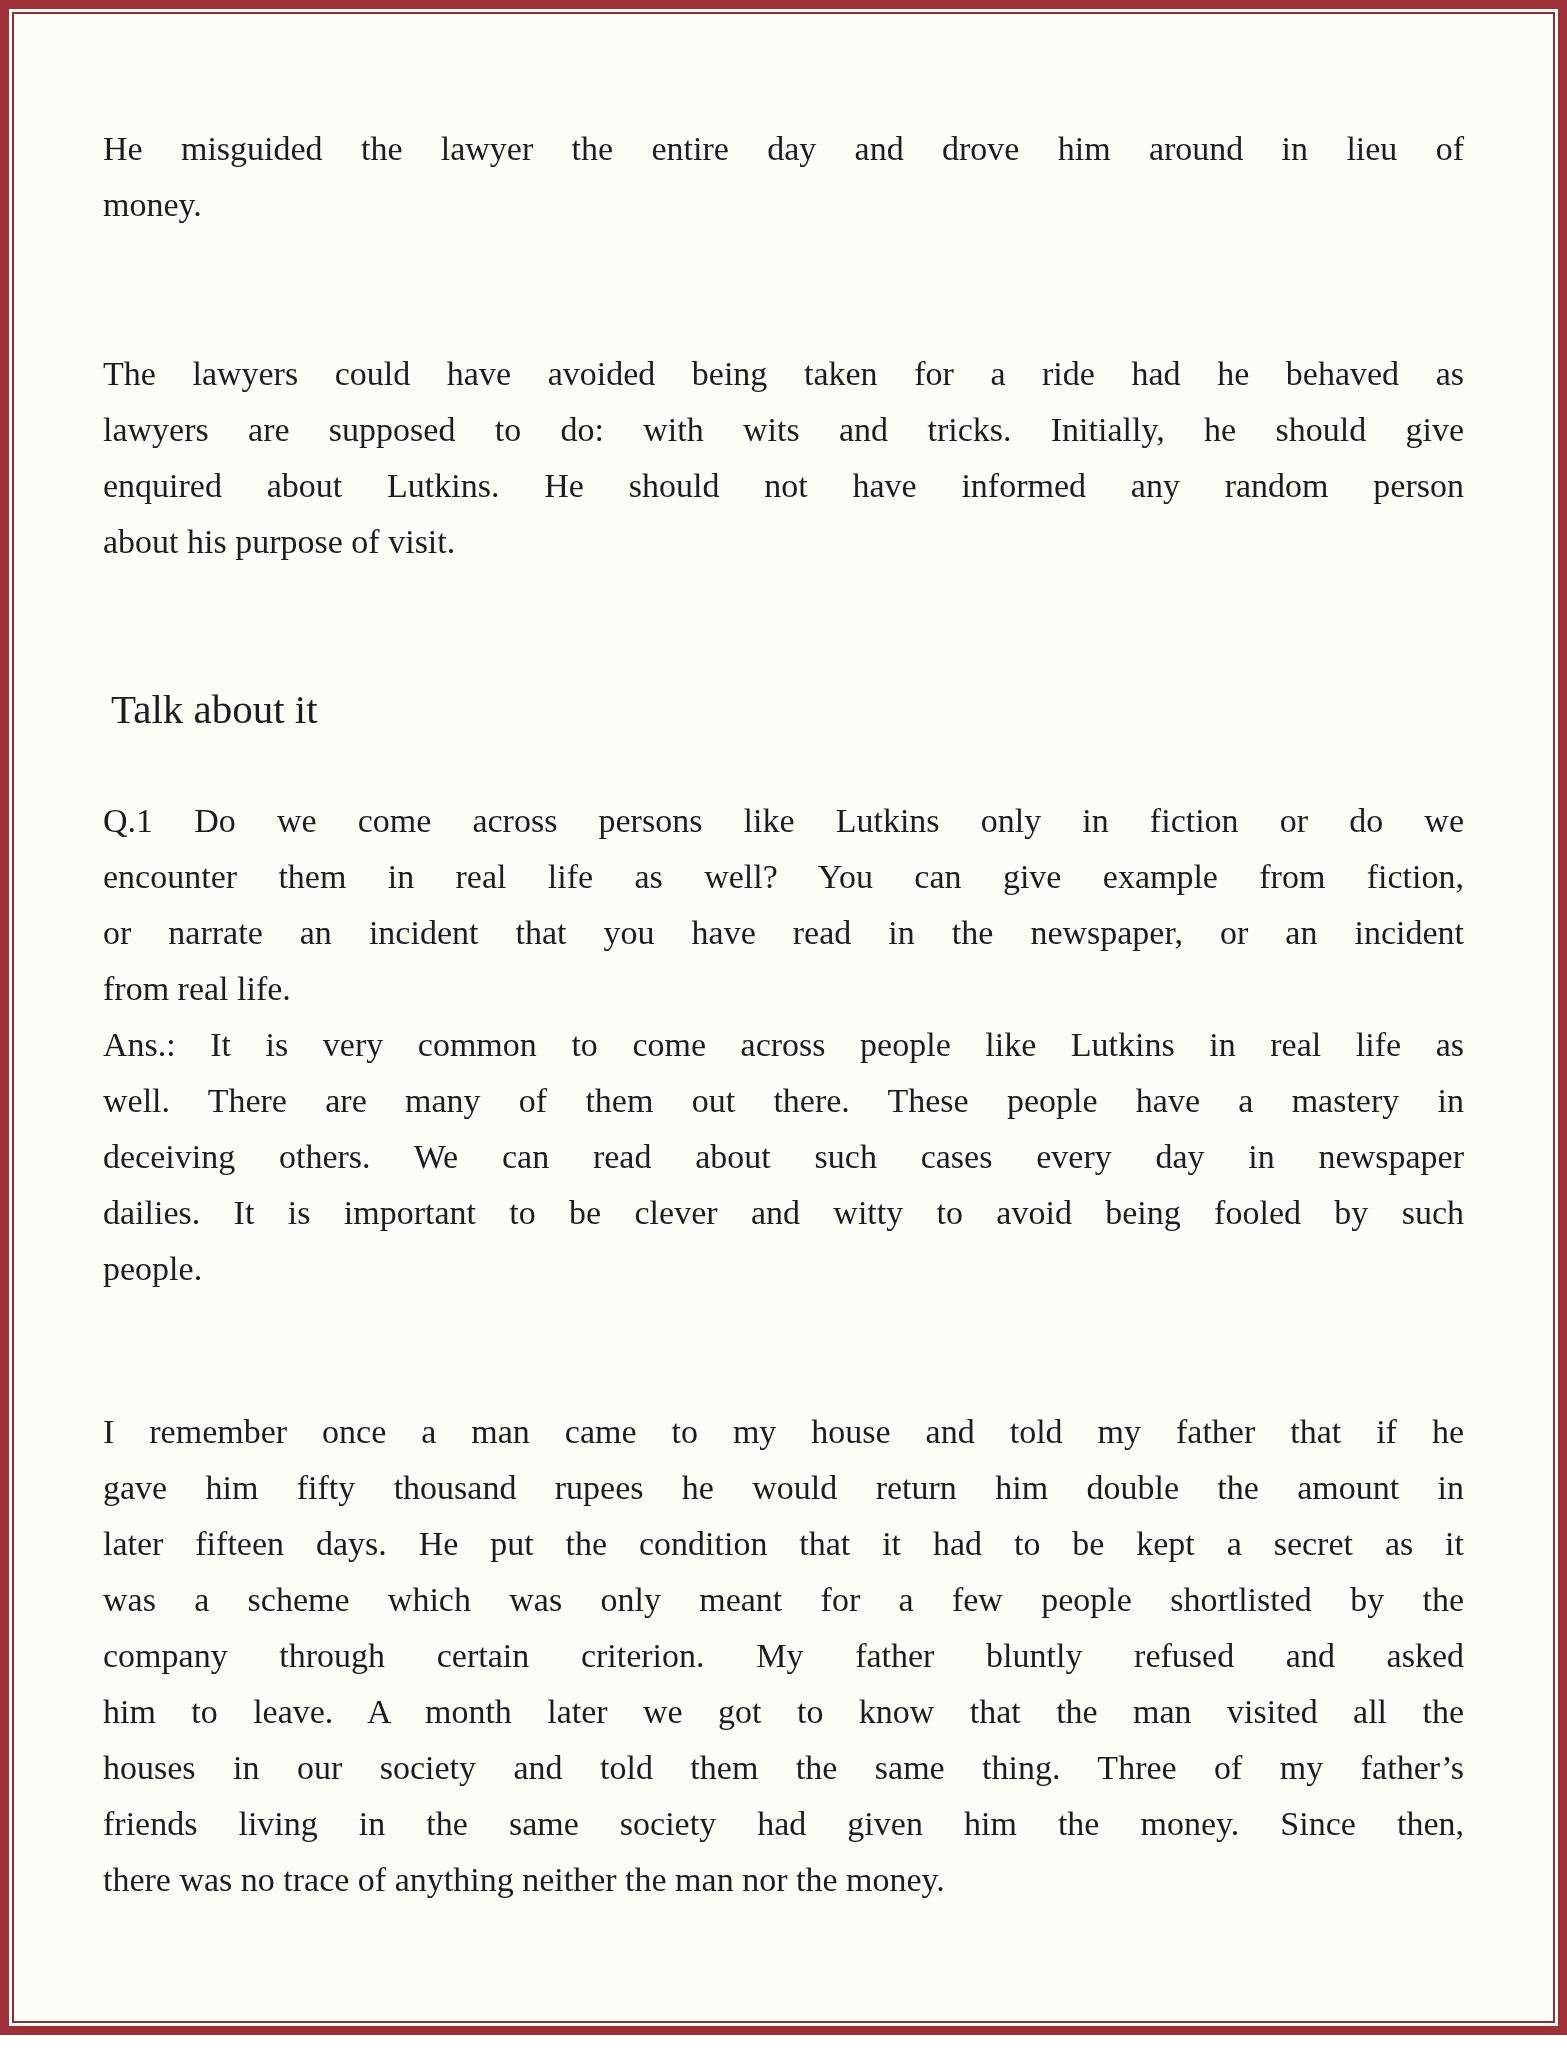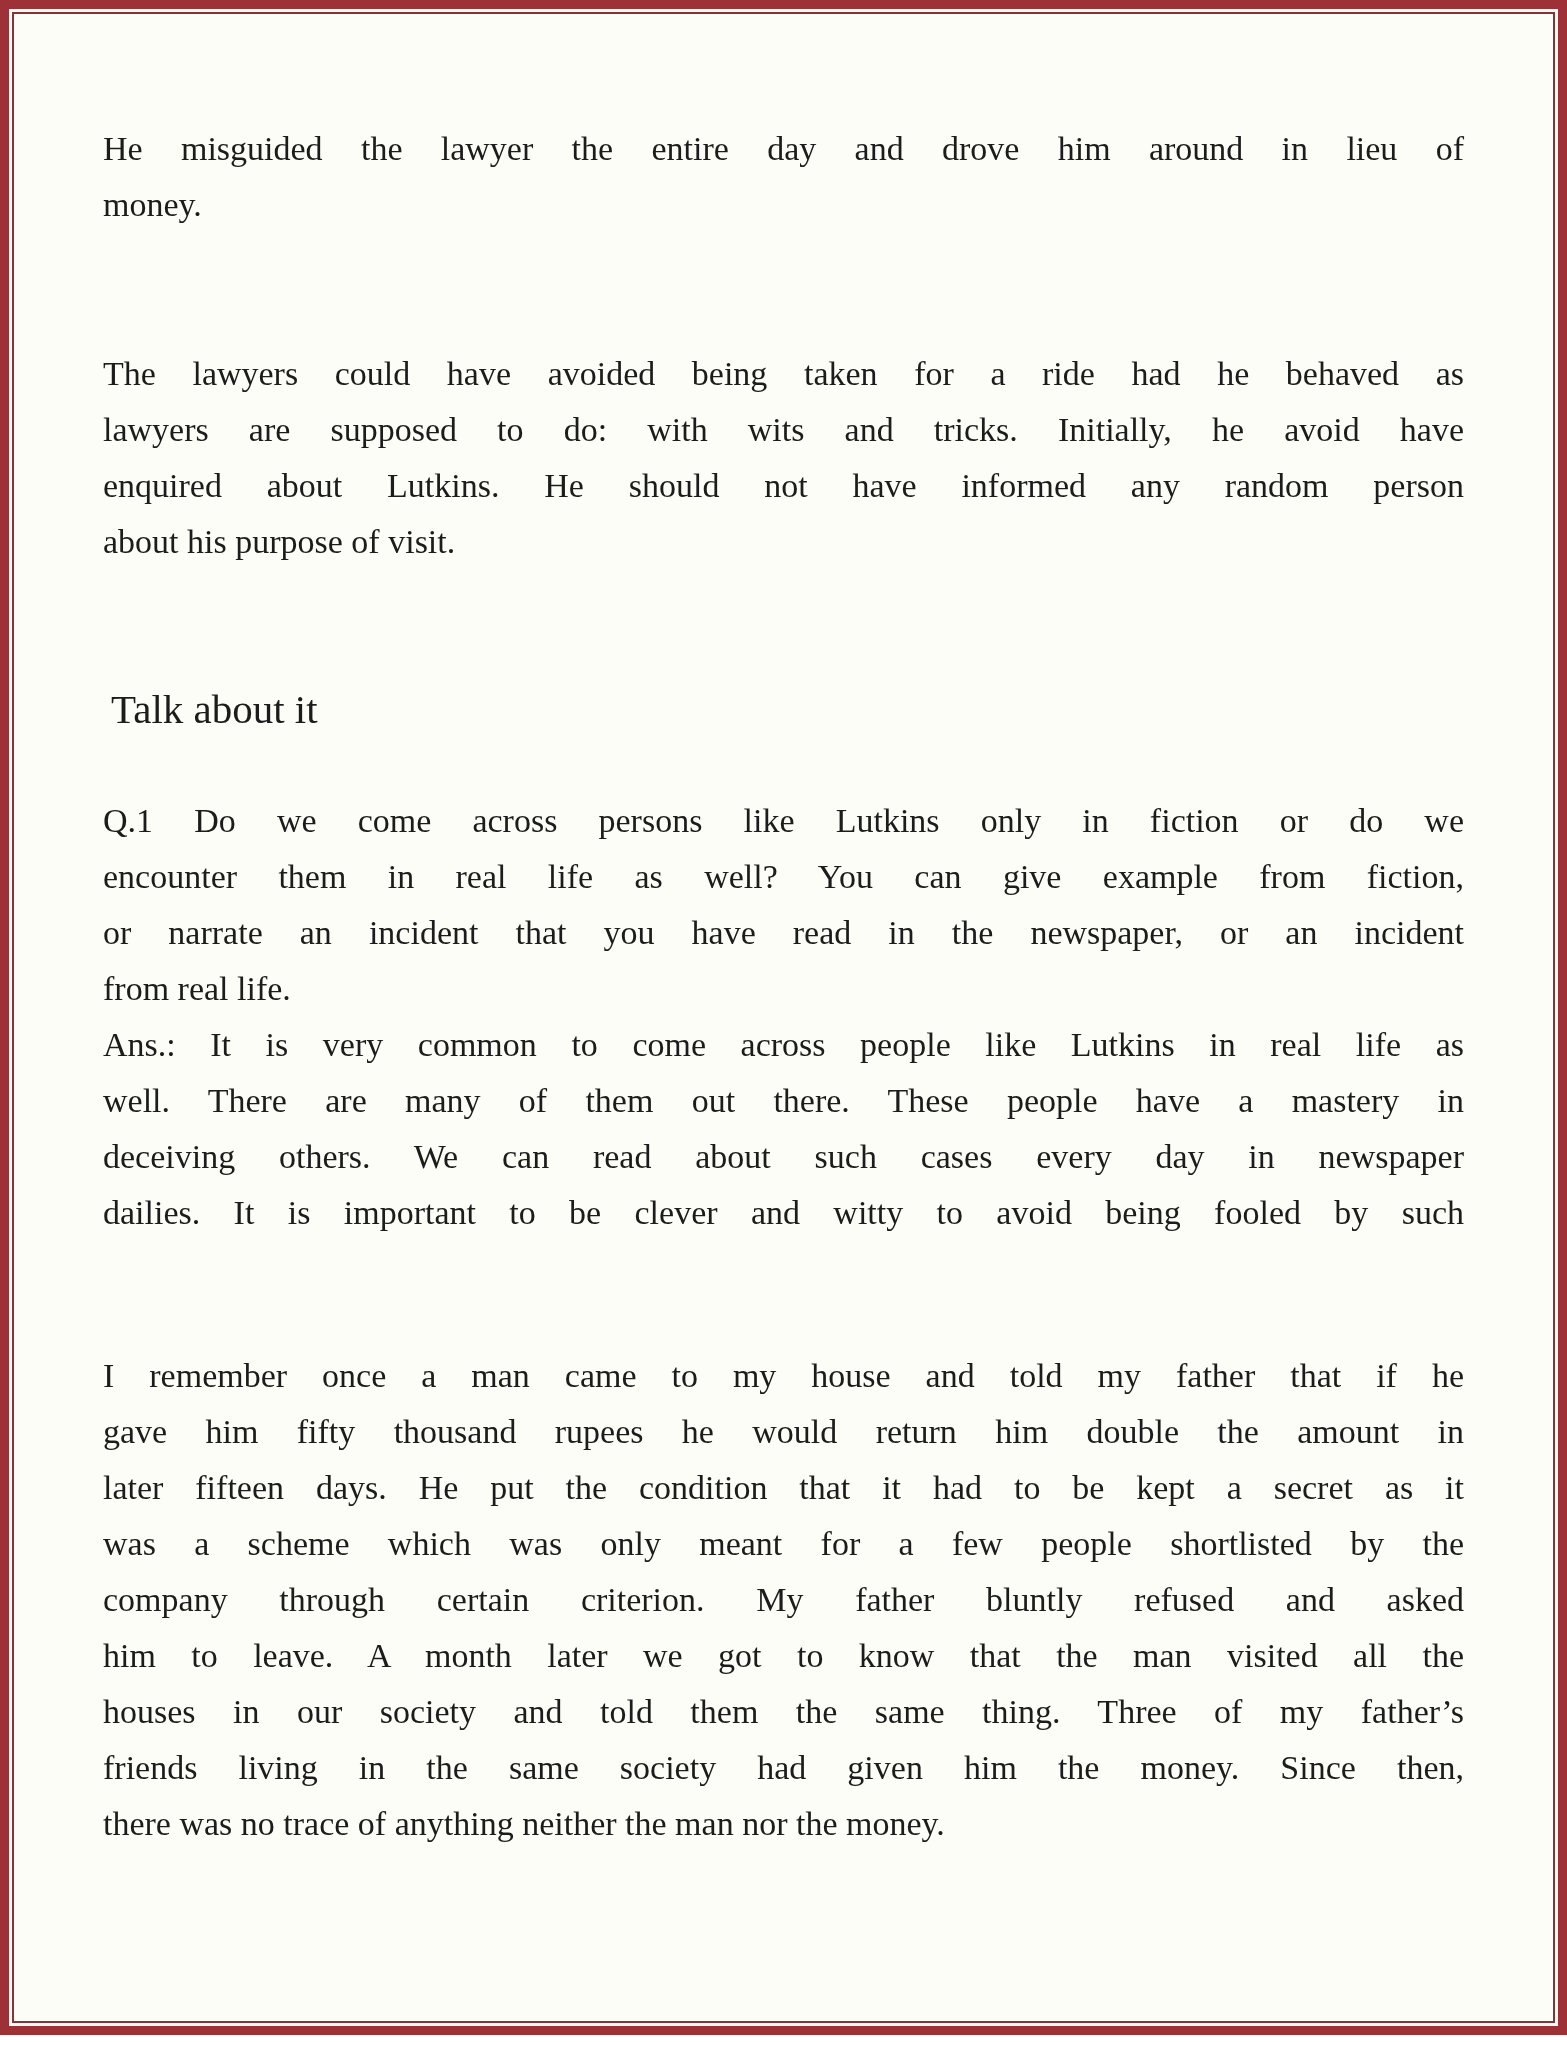--- a/index.html
+++ b/index.html
@@ -62,36 +62,37 @@
     <div class="sheet-frame">
       <div class="doc">
 
         <div class="para para-1">
           <span class="ln">He misguided the lawyer the entire day and drove him around in lieu of</span>
           <span class="ln end">money.</span>
         </div>
 
         <div class="para para-2">
           <span class="ln">The lawyers could have avoided being taken for a ride had he behaved as</span>
-          <span class="ln">lawyers are supposed to do: with wits and tricks. Initially, he avoid have</span>
+          <span class="ln">lawyers are supposed to do: with wits and tricks. Initially, he should give</span>
           <span class="ln">enquired about Lutkins. He should not have informed any random person</span>
           <span class="ln end">about his purpose of visit.</span>
         </div>
 
         <div class="section-heading">Talk about it</div>
 
         <div class="para para-qa">
           <span class="ln">Q.1 Do we come across persons like Lutkins only in fiction or do we</span>
           <span class="ln">encounter them in real life as well? You can give example from fiction,</span>
           <span class="ln">or narrate an incident that you have read in the newspaper, or an incident</span>
           <span class="ln end">from real life.</span>
           <span class="ln">Ans.: It is very common to come across people like Lutkins in real life as</span>
           <span class="ln">well. There are many of them out there. These people have a mastery in</span>
           <span class="ln">deceiving others. We can read about such cases every day in newspaper</span>
           <span class="ln">dailies. It is important to be clever and witty to avoid being fooled by such</span>
+          <span class="ln end">people.</span>
         </div>
 
         <div class="para para-3">
           <span class="ln">I remember once a man came to my house and told my father that if he</span>
           <span class="ln">gave him fifty thousand rupees he would return him double the amount in</span>
           <span class="ln">later fifteen days. He put the condition that it had to be kept a secret as it</span>
           <span class="ln">was a scheme which was only meant for a few people shortlisted by the</span>
           <span class="ln">company through certain criterion. My father bluntly refused and asked</span>
           <span class="ln">him to leave. A month later we got to know that the man visited all the</span>
           <span class="ln">houses in our society and told them the same thing. Three of my father’s</span>

